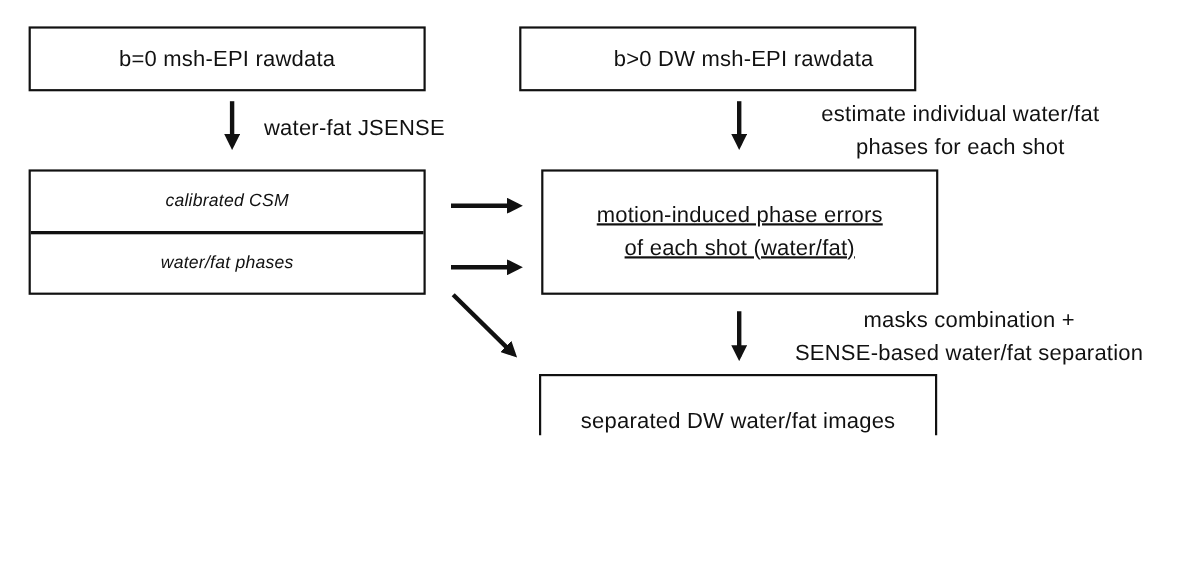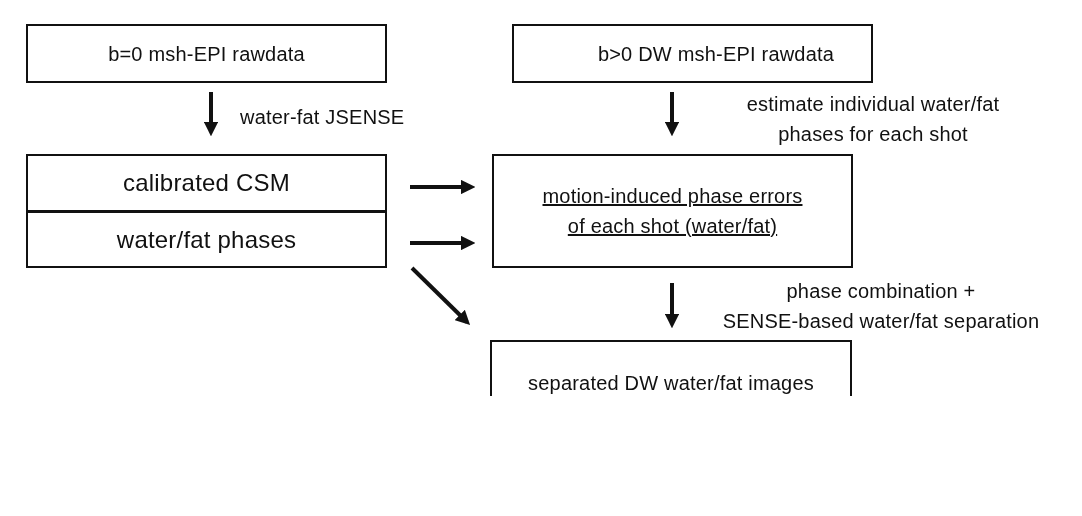--- a/index.html
+++ b/index.html
@@ -36,22 +36,23 @@
     border: 2px solid #111111;
     background: #ffffff;
     display: flex;
     flex-direction: column;
   }
   .stacked-box .cell {
     display: flex;
     align-items: center;
     justify-content: center;
     text-align: center;
-    font-size: 24px;
+    font-size: 16px;
     letter-spacing: 0.2px;
+    font-style: italic;
   }
   .stacked-box .cell.top {
     height: 54px;
     border-bottom: 3px solid #111111;
   }
   .stacked-box .cell.bottom {
     flex: 1;
   }
   .arrow-label {
     position: absolute;
@@ -86,34 +87,34 @@
     <line x1="211" y1="92" x2="211" y2="132" stroke="#111111" stroke-width="4" marker-end="url(#ah)"></line>
     <line x1="672" y1="92" x2="672" y2="132" stroke="#111111" stroke-width="4" marker-end="url(#ah)"></line>
     <line x1="410" y1="187" x2="471" y2="187" stroke="#111111" stroke-width="4" marker-end="url(#ah)"></line>
     <line x1="410" y1="243" x2="471" y2="243" stroke="#111111" stroke-width="4" marker-end="url(#ah)"></line>
     <line x1="412" y1="268" x2="467" y2="322" stroke="#111111" stroke-width="4" marker-end="url(#ah)"></line>
     <line x1="672" y1="283" x2="672" y2="324" stroke="#111111" stroke-width="4" marker-end="url(#ah)"></line>
   </svg>
 
   <div class="box" style="left:26px; top:24px; width:361px; height:59px;">b=0 msh-EPI rawdata</div>
 
-  <div class="box" style="left:512px; top:24px; width:361px; height:59px;padding-left:47px;">b&gt;0 DW msh-EPI rawdata</div>
+  <div class="box" style="left:472px; top:24px; width:361px; height:59px;padding-left:47px;">b&gt;0 DW msh-EPI rawdata</div>
 
   <div class="stacked-box" style="left:26px; top:154px; width:361px; height:114px;">
     <div class="cell top">calibrated CSM</div>
     <div class="cell bottom">water/fat phases</div>
   </div>
 
   <div class="box" style="left:492px; top:154px; width:361px; height:114px;text-decoration:underline;">motion-induced phase errors
 of each shot (water/fat)</div>
 
   <div class="box" style="left:490px; top:340px; width:362px; height:116px;">separated DW water/fat images
 (b&gt;0)</div>
 
   <div class="arrow-label" style="left:240px; top:102px;">water-fat JSENSE</div>
 
   <div class="arrow-label centered" style="left:712px; top:89px; width:322px;">estimate individual water/fat
 phases for each shot</div>
 
-  <div class="arrow-label centered" style="left:700px; top:276px; width:362px;">phase combination +
+  <div class="arrow-label centered" style="left:700px; top:276px; width:362px;">masks combination +
 SENSE-based water/fat separation</div>
 
 </div>
 
 </body></html>

